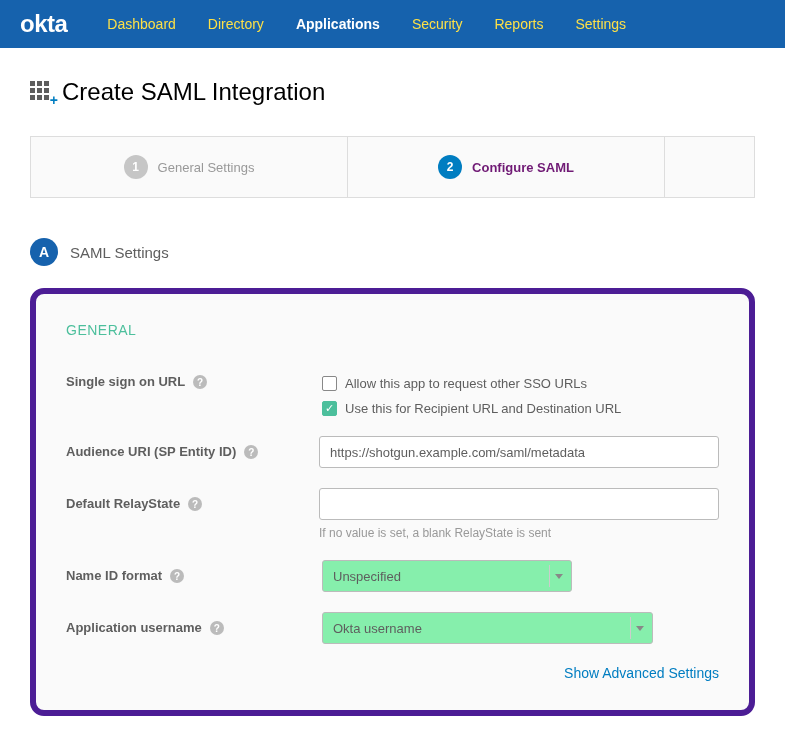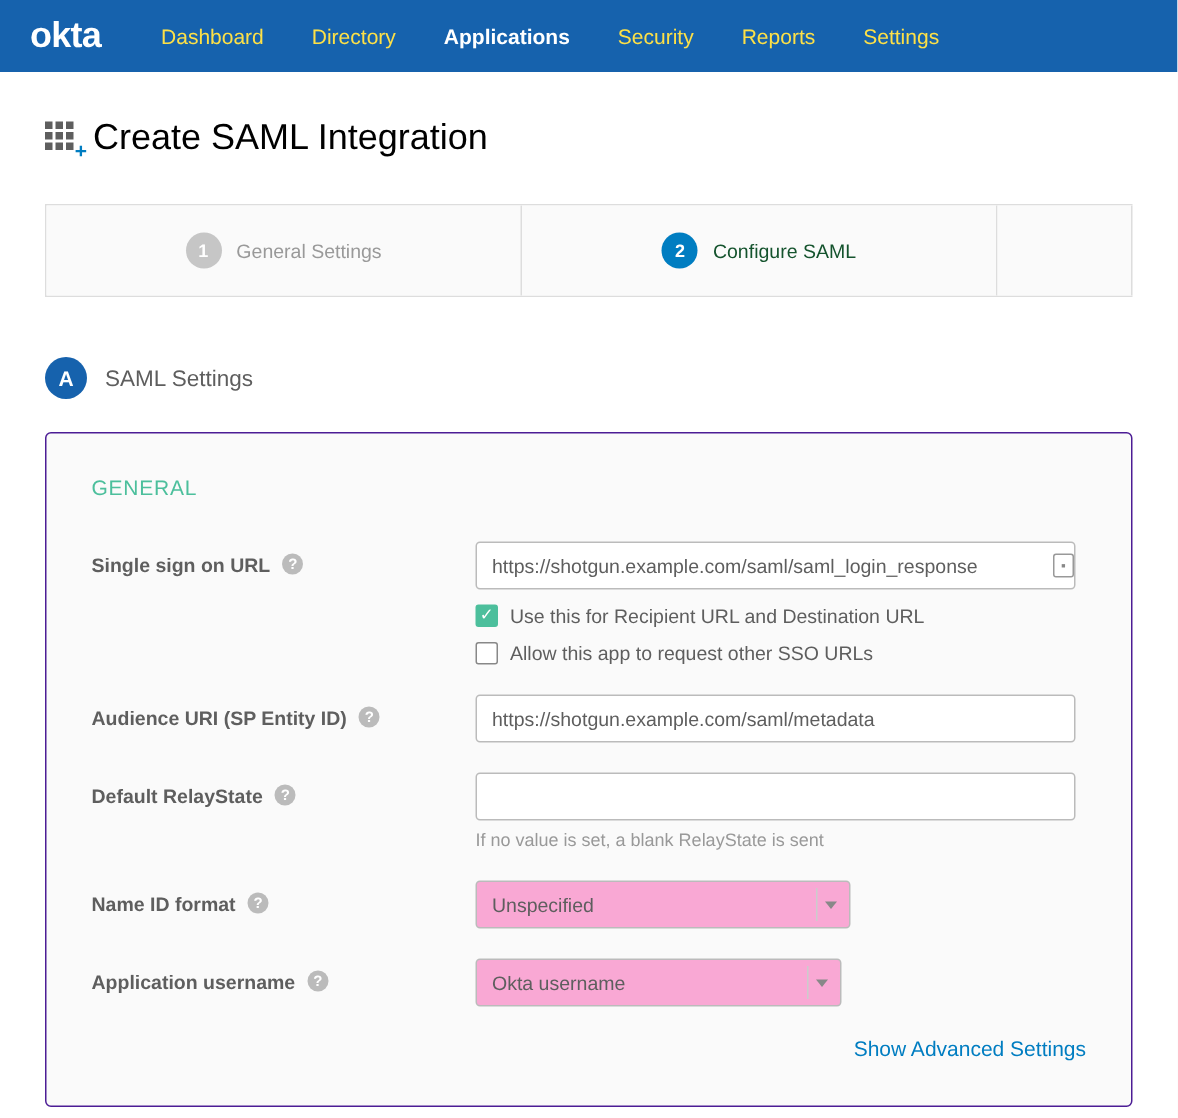--- a/index.html
+++ b/index.html
@@ -108,22 +108,22 @@
       font-weight: 600;
     }
     .wizard-step.active .step-circle {
       background: #007dc1;
     }
     .step-label {
       font-size: 13px;
       color: #999;
     }
     .wizard-step.active .step-label {
-      color: #14532d;
-      font-weight: 400;
+      color: #701a75;
+      font-weight: 700;
     }
     
     .section-header {
       display: flex;
       align-items: center;
       gap: 12px;
       margin-bottom: 22px;
     }
     .section-badge {
       width: 28px;
@@ -136,22 +136,22 @@
       justify-content: center;
       font-size: 14px;
       font-weight: 600;
     }
     .section-title {
       font-size: 15px;
       color: #5e5e5e;
     }
     
     .panel {
-      border: 1px solid #4c1d95;
-      border-radius: 4px;
+      border: 6px solid #4c1d95;
+      border-radius: 14px;
       padding: 28px 30px;
       background: #fafafa;
     }
     .panel-heading {
       color: #4cbf9c;
       font-size: 14px;
       letter-spacing: 0.5px;
       margin-bottom: 28px;
     }
     
@@ -159,21 +159,21 @@
       display: flex;
       align-items: flex-start;
       margin-bottom: 20px;
     }
     .form-label {
       width: 256px;
       font-size: 13px;
       font-weight: 600;
       color: #5e5e5e;
       display: flex;
-      align-items: flex-start;
+      align-items: flex-end;
       gap: 8px;
       padding-top: 8px;
     }
     .help-icon {
       width: 14px;
       height: 14px;
       border-radius: 50%;
       background: #bbb;
       color: #fff;
       display: inline-flex;
@@ -234,21 +234,21 @@
       margin-top: 6px;
     }
     .select-input {
       width: 250px;
       height: 32px;
       border: 1px solid #bbb;
       border-radius: 3px;
       padding: 0 10px;
       font-size: 13px;
       color: #5e5e5e;
-      background: #f9a8d4;
+      background: #86efac;
       display: flex;
       align-items: center;
       justify-content: space-between;
       cursor: pointer;
     }
     .select-arrow-box {
       width: 18px;
       height: 22px;
       border-left: 1px solid #ccc;
       display: flex;
@@ -256,21 +256,21 @@
       justify-content: center;
       margin-right: -6px;
     }
     .select-arrow {
       width: 0; height: 0;
       border-left: 4px solid transparent;
       border-right: 4px solid transparent;
       border-top: 5px solid #888;
     }
     .select-wide {
-      width: 244px;
+      width: 331px;
     }
     .advanced-link {
       text-align: right;
       margin-top: 18px;
     }
     .advanced-link a {
       color: #007dc1;
       font-size: 14px;
       text-decoration: none;
       cursor: pointer;
@@ -346,31 +346,27 @@
 
   <div class="panel">
     <div class="panel-heading">GENERAL</div>
 
     <div class="form-row">
       <div class="form-label">
         <span>Single sign on URL</span>
         <span class="help-icon">?</span>
       </div>
       <div class="form-control-area">
-        <div class="spacer-url">
-          <input class="text-input large" type="text" value="https://shotgun.example.com/saml/saml_login_response" style="">
-          <div class="url-indicator">▪</div>
+        <div class="checkbox-row">
+          <div class="checkbox"></div>
+          <span>Allow this app to request other SSO URLs</span>
         </div>
         <div class="checkbox-row">
           <div class="checkbox checked"></div>
           <span>Use this for Recipient URL and Destination URL</span>
-        </div>
-        <div class="checkbox-row">
-          <div class="checkbox"></div>
-          <span>Allow this app to request other SSO URLs</span>
         </div>
       </div>
     </div>
 
     <div class="form-row">
       <div class="form-label">
         <span>Audience URI (SP Entity ID)</span>
         <span class="help-icon">?</span>
       </div>
       <div class="form-control-area">

